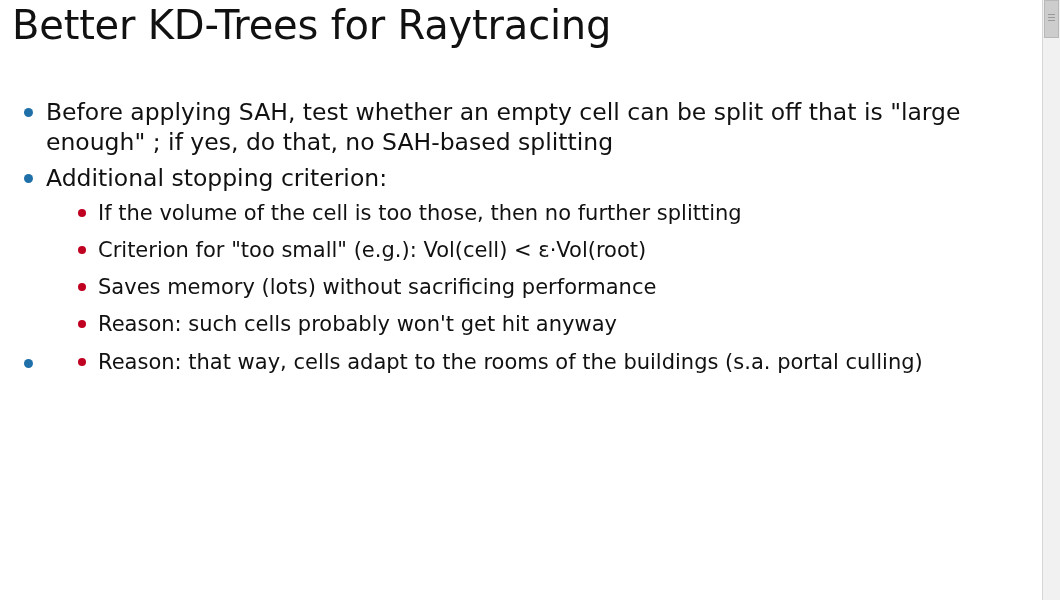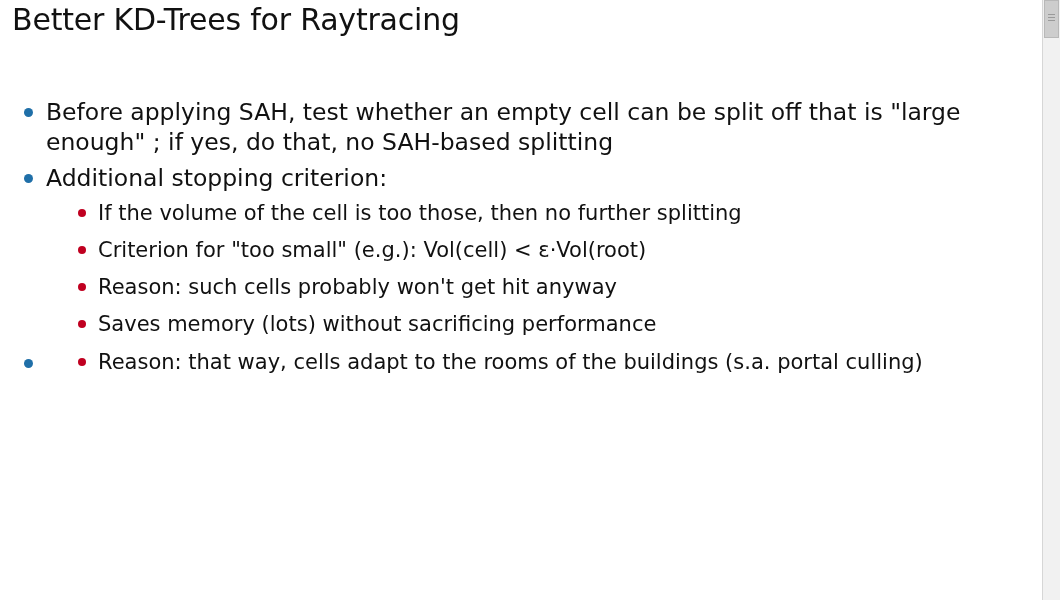--- a/index.html
+++ b/index.html
@@ -17,21 +17,21 @@
     position: relative;
     width: 1060px;
     height: 600px;
     background: #ffffff;
     box-sizing: border-box;
   }
   .slide-title {
     position: absolute;
     left: 12px;
     top: 2px;
-    font-size: 30px;
+    font-size: 40px;
     color: #111111;
     font-weight: normal;
     letter-spacing: -0.2px;
     white-space: nowrap;
   }
   .content {
     position: absolute;
     left: 16px;
     top: 78px;
     right: 10px;
@@ -139,25 +139,25 @@
             <li class="l2">
               <span class="bullet"></span>
               <span>If the volume of the cell is too those, then no further splitting</span>
             </li>
             <li class="l2">
               <span class="bullet"></span>
               <span>Criterion for "too small" (e.g.):  Vol(cell) &lt; ε·Vol(root)</span>
             </li>
             <li class="l2">
               <span class="bullet"></span>
-              <span>Reason: such cells probably won't get hit anyway</span>
+              <span>Saves memory (lots) without sacrificing performance</span>
             </li>
             <li class="l2">
               <span class="bullet"></span>
-              <span>Saves memory (lots) without sacrificing performance</span>
+              <span>Reason: such cells probably won't get hit anyway</span>
             </li>
           </ul>
         </div>
       </li>
 
       <li class="l1">
         <span class="bullet"></span>
         <div class="sub-wrap">
           <ul class="level2">
             <li class="l2">

